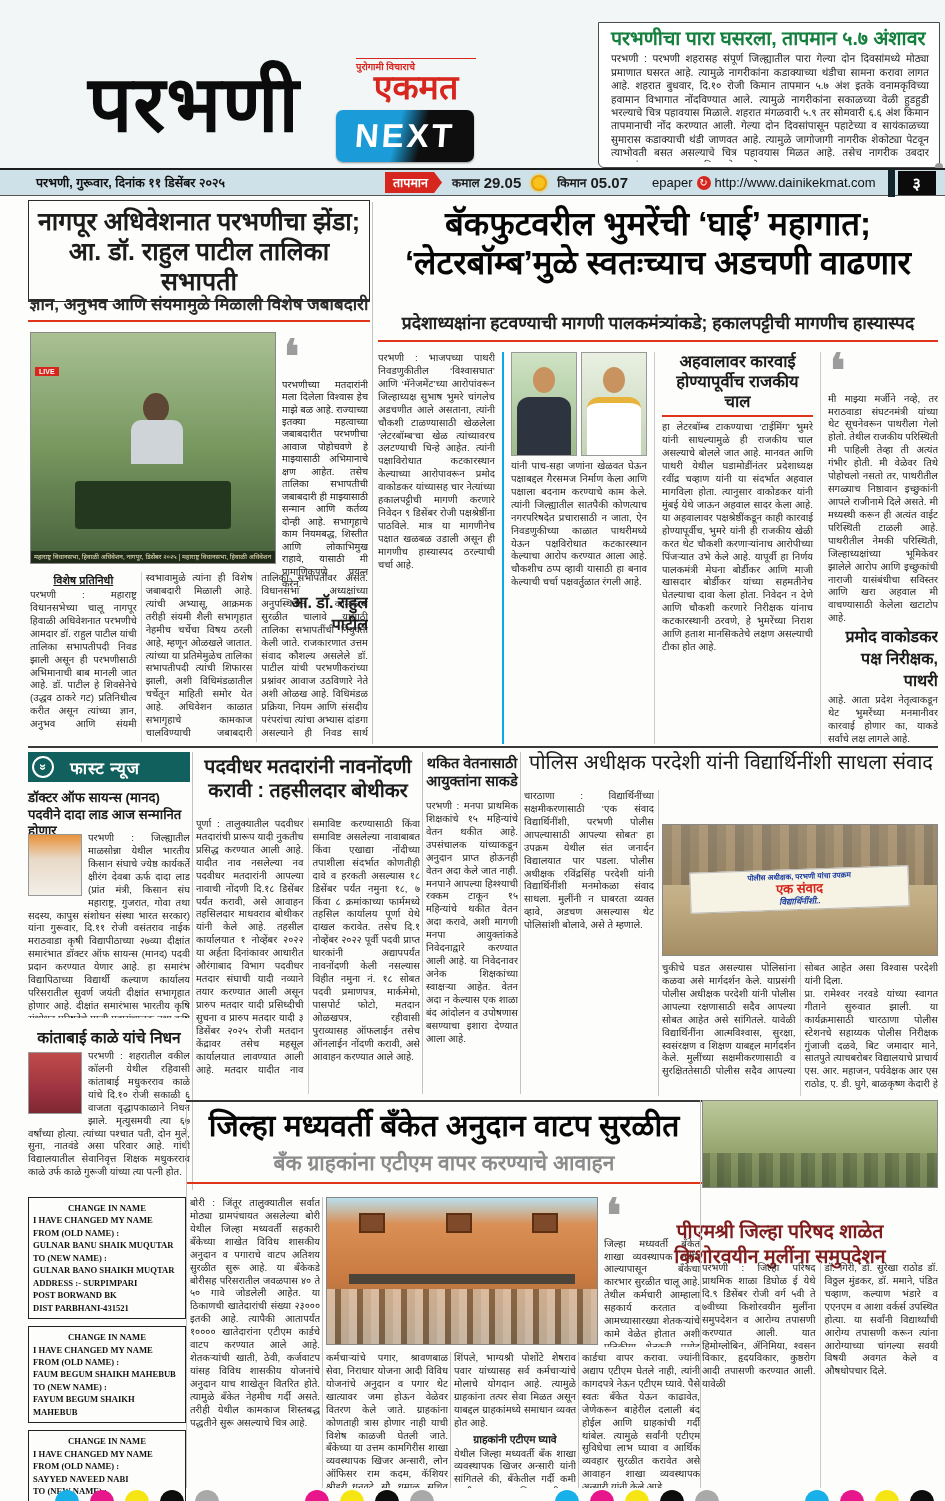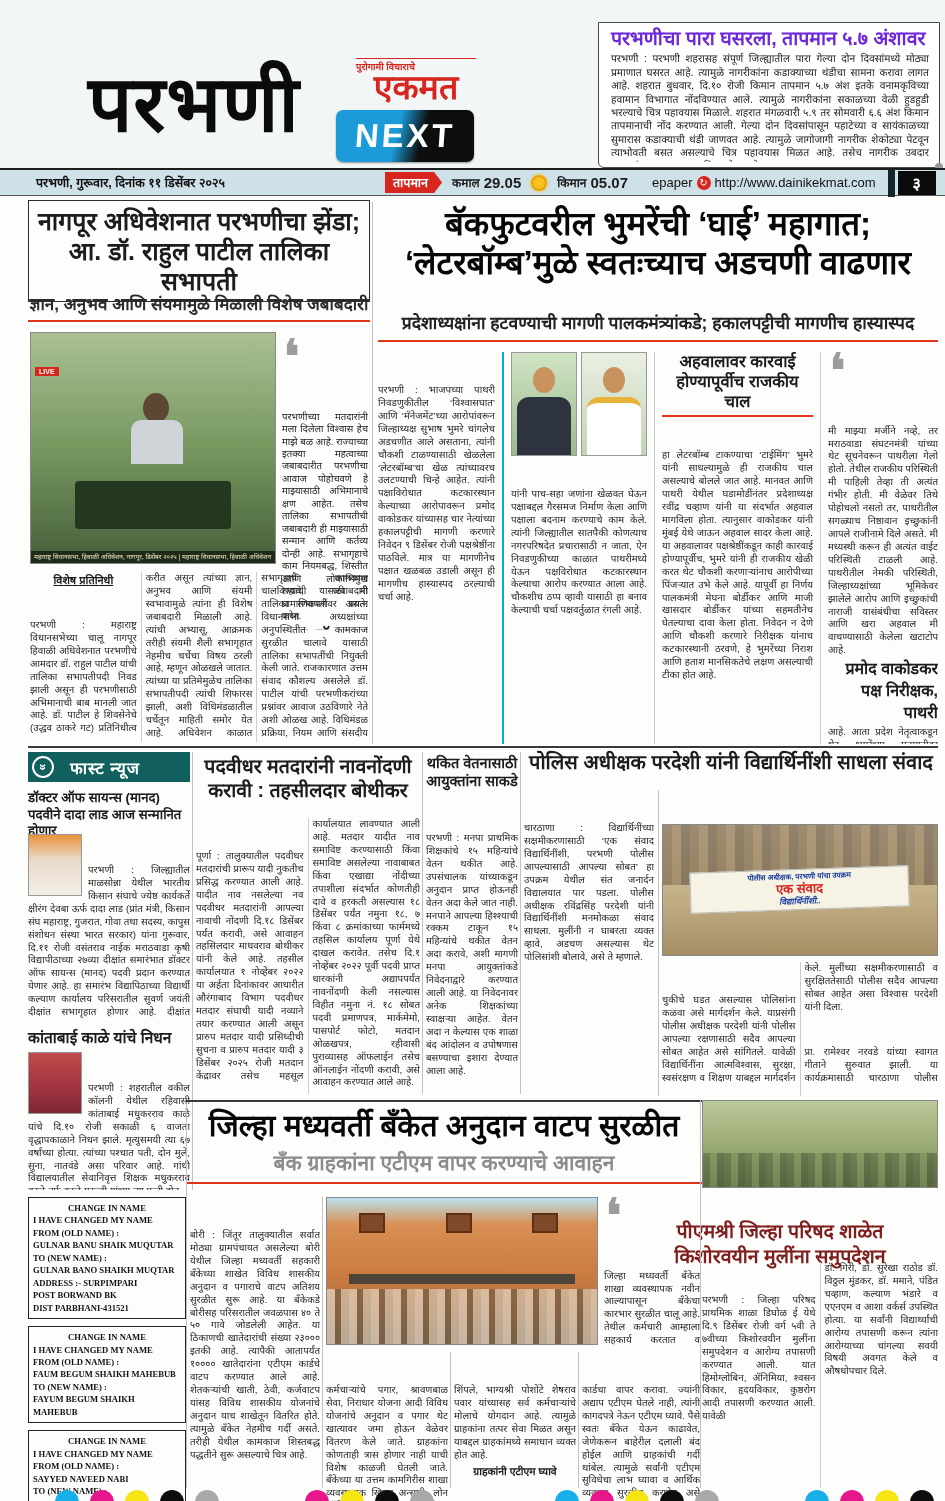--- a/index.html
+++ b/index.html
@@ -3,37 +3,37 @@
 <meta charset="utf-8">
 <style>
   * { margin:0; padding:0; box-sizing:border-box; }
   html,body { background:#777; }
   .page {
     position:relative; width:945px; height:1501px; margin:0 auto;
     background:#fdfdfc; overflow:hidden;
     font-family:"Liberation Sans", sans-serif; color:#1c1c1c;
   }
   .abs { position:absolute; }
-  .jt { text-align:justify;margin-top:32px; }
+  .jt { text-align:justify; }
   .pre { white-space:pre-line; }
   .clip { overflow:hidden; }
 
   
   .header-band { left:0; top:0; width:945px; height:168px; background:#f2f6f7; }
   .brand { left:88px; top:62px; font-size:78px; font-weight:bold; color:#0b0b0b; letter-spacing:1px; line-height:1.1; }
   .ekmat-tag { left:356px; top:58px; width:120px; text-align:left; font-size:9.5px; font-weight:bold; color:#d6261d; border-top:1px solid #d6261d; padding-top:1px;}
   .ekmat { left:356px; top:70px; width:120px; text-align:center; font-size:34px; font-weight:bold; color:#d6261d; line-height:1.05;}
   .next-logo { left:336px; top:110px; width:138px; height:52px; border-radius:7px;
     background:linear-gradient(105deg,#1b9cd8 0%,#1b9cd8 44%,#0e0e0e 62%,#0e0e0e 100%);
     display:flex; align-items:center; justify-content:center; box-shadow:0 1px 2px rgba(0,0,0,.4);}
   .next-logo span { color:#fff; font-weight:bold; font-size:33px; letter-spacing:3px; transform:skewX(-4deg); }
 
   .weather-box { left:598px; top:22px; width:342px; height:146px; background:#fff;
     border:1px solid #4a4a4a; border-radius:0 0 0 6px; padding:4px 10px 4px 12px;}
-  .weather-box .hl { font-size:19.5px; font-weight:bold; line-height:1.15; color:#6d28d9; }
+  .weather-box .hl { font-size:19.5px; font-weight:bold; line-height:1.15; color:#15803d; }
   .weather-box .bd { margin-top:3px; font-size:10.3px; line-height:1.3; color:#222; height:110px; overflow:hidden;}
   .corner-dot { right:-4px; bottom:-4px; width:8px; height:8px; border-radius:50%; background:#9a9a9a;}
 
   
   .strip { left:0; top:168px; width:945px; height:28px; background:#cfe1e8;
     border-top:2px solid #1d1d1d; border-bottom:1px solid #555; display:flex; align-items:center;}
   .strip .date { margin-left:36px; font-size:12.5px; font-weight:bold; color:#111;}
   .temp-badge { margin-left:160px; background:#d6261d; color:#fff; font-size:12.5px; font-weight:bold;
     padding:2px 14px 2px 8px; clip-path:polygon(0 0,86% 0,100% 50%,86% 100%,0 100%);}
   .t-lab { font-size:12px; font-weight:bold; margin-left:10px;}
@@ -92,30 +92,30 @@
   .fast-head { left:28px; top:752px; width:162px; height:30px; background:#11605d; color:#fff; display:flex; align-items:center;}
   .fast-ic { width:22px; height:22px; border-radius:50%; background:#11605d; border:2px solid #fff; color:#fff;
     display:flex; align-items:center; justify-content:center; margin:0 8px 0 4px; font-size:12px;}
   .fast-ic span { transform:rotate(90deg); font-weight:bold;}
   .fast-title { font-size:16.5px; font-weight:bold; letter-spacing:1px; margin-left:8px;}
   .fn-ihead { left:28px; top:790px; width:162px; font-size:13.2px; font-weight:bold; line-height:1.25;}
   .fn-body { left:28px; top:832px; width:162px; height:186px; }
   .float-photo { float:left; width:54px; height:62px; border:1px solid #999; margin:2px 6px 2px 0;}
   .ph-turban { background:linear-gradient(180deg,#e8923a 0%,#e8d9c8 40%,#f3efe8 100%);}
   .ph-obit { background:linear-gradient(180deg,#c04b4b 0%,#9e3340 60%,#7e2733 100%);}
-  .obit-head { left:28px; top:1026px; width:162px; font-size:15.5px; font-weight:bold;}
+  .obit-head { left:28px; top:1026px; width:162px; font-size:15.5px; font-weight:bold;text-align:center;}
   .obit-body { left:28px; top:1050px; width:162px; height:140px;}
 
   .voter-head { left:196px; top:754px; width:224px; text-align:center; font-weight:bold; font-size:19.5px; line-height:1.25;}
   .voter-body { left:196px; top:818px; width:224px; height:276px; columns:2; column-gap:9px; column-rule:1px solid #ccc;}
 
   .sal-head { left:426px; top:754px; width:92px; text-align:center; font-weight:bold; font-size:14.5px; line-height:1.25;}
   .sal-body { left:426px; top:800px; width:92px; height:294px;}
 
-  .pol-head { left:524px; top:748px; width:414px; text-align:center; font-weight:bold; font-size:20px;}
+  .pol-head { left:524px; top:748px; width:414px; text-align:center; font-weight:normal; font-size:20px;}
   .pol-c1 { left:524px; top:790px; width:130px; height:306px;}
   .pol-sub { left:662px; top:790px; width:276px; text-align:center; font-weight:bold; font-size:16.5px; border-bottom:2.5px solid #e8490f; padding-bottom:5px;}
   .pol-photo { left:662px; top:824px; width:276px; height:132px; background:linear-gradient(180deg,#d9c9a8 0%,#c0ab82 60%,#a58e64 100%); border:1px solid #888; overflow:hidden;}
   .pol-photo .crowd { position:absolute; left:0; top:0; width:100%; height:46%;
     background:repeating-linear-gradient(90deg,#6b5a43 0 9px,#8a7355 9px 18px,#55483a 18px 27px); opacity:.55;}
   .banner { position:absolute; left:10%; top:34%; width:80%; background:#f6f2e4; border:1px solid #bbb; transform:rotate(-2deg);
     text-align:center; padding:3px 2px; line-height:1.15;}
   .banner .b1 { font-size:7.5px; font-weight:bold; color:#1c3fa0;}
   .banner .b2 { font-size:13px; font-weight:bold; color:#d6261d;}
   .banner .b3 { font-size:8.5px; font-weight:bold; color:#1c3fa0; font-style:italic;}

